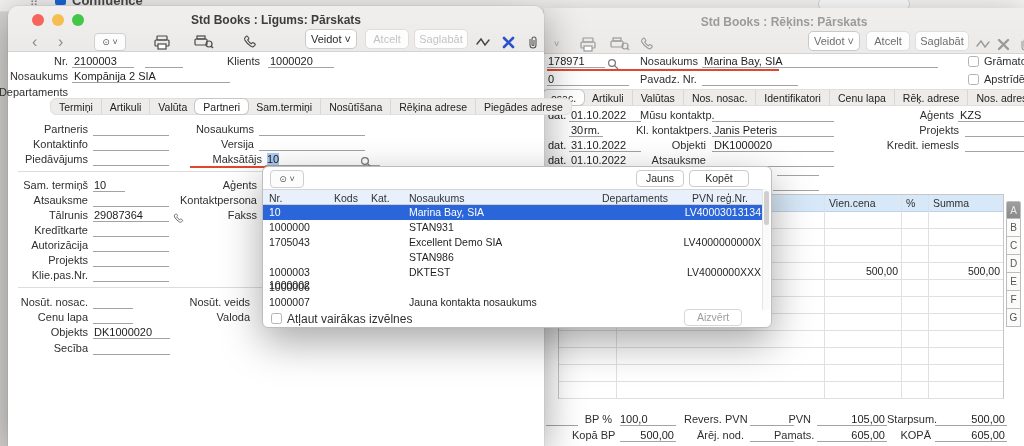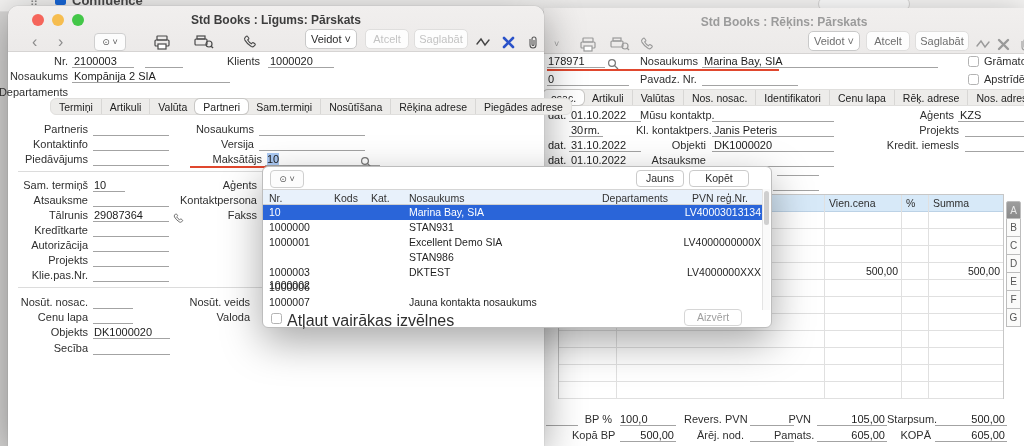--- a/index.html
+++ b/index.html
@@ -424,21 +424,21 @@
   <div class="prow selected" style="top:38px;">
     <span class="pcell" style="left:6px;">10</span>
     <span class="pcell" style="left:146px;">Marina Bay, SIA</span>
     <span class="pcell pvn" style="left:378px; width:120px;">LV40003013134</span>
   </div>
   <div class="prow" style="top:53px;">
     <span class="pcell" style="left:6px;">1000000</span>
     <span class="pcell" style="left:146px;">STAN931</span>
   </div>
   <div class="prow" style="top:68px;">
-    <span class="pcell" style="left:6px;">1000001</span>
+    <span class="pcell" style="left:6px;">1705043</span>
     <span class="pcell" style="left:146px;">Excellent Demo SIA</span>
     <span class="pcell pvn" style="left:378px; width:120px;">LV4000000000X</span>
   </div>
   <div class="prow" style="top:83px;">
     <span class="pcell" style="left:6px;margin-top:28px;">1000002</span>
     <span class="pcell" style="left:146px;">STAN986</span>
   </div>
   <div class="prow" style="top:98px;">
     <span class="pcell" style="left:6px;">1000003</span>
     <span class="pcell" style="left:146px;">DKTEST</span>
@@ -450,15 +450,15 @@
   <div class="prow" style="top:128px;">
     <span class="pcell" style="left:6px;">1000007</span>
     <span class="pcell" style="left:146px;">Jauna kontakta nosaukums</span>
   </div>
 
   <div class="popup-scroll">
       <span class="thumb"></span>
     </div>
 
   <span class="chk" style="left:8px; top:146px;"></span>
-  <span class="chk-lbl" style="left:24px; top:145px; font-size:16px;">Atļaut vairākas izvēlnes</span>
+  <span class="chk-lbl" style="left:24px; top:145px; font-size:12px;">Atļaut vairākas izvēlnes</span>
   <button class="popup-btn" style="left:421px; top:142px; width:58px; color:#9e9e9e; border-color:#d6d6d6;">Aizvērt</button>
 </div>
 
 </body></html>

